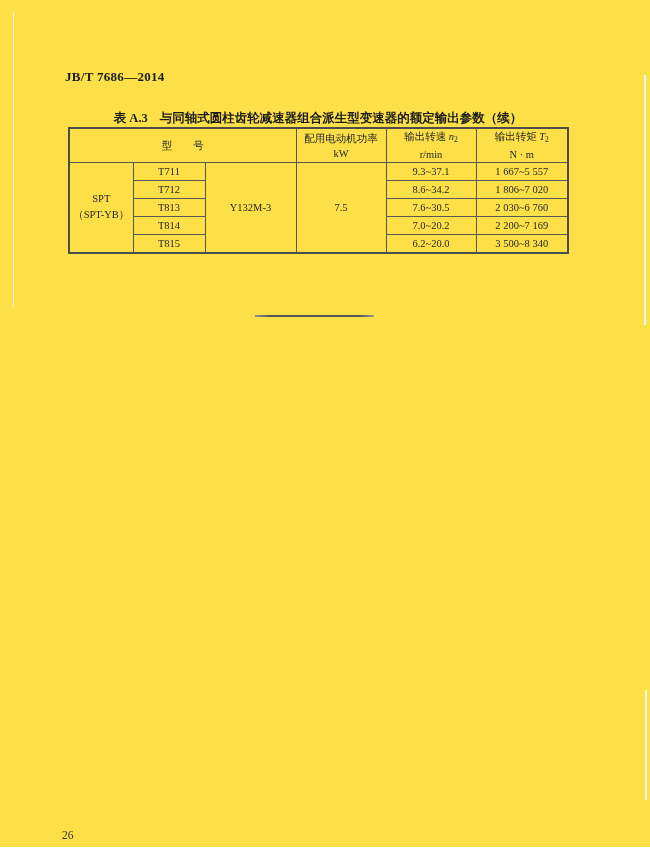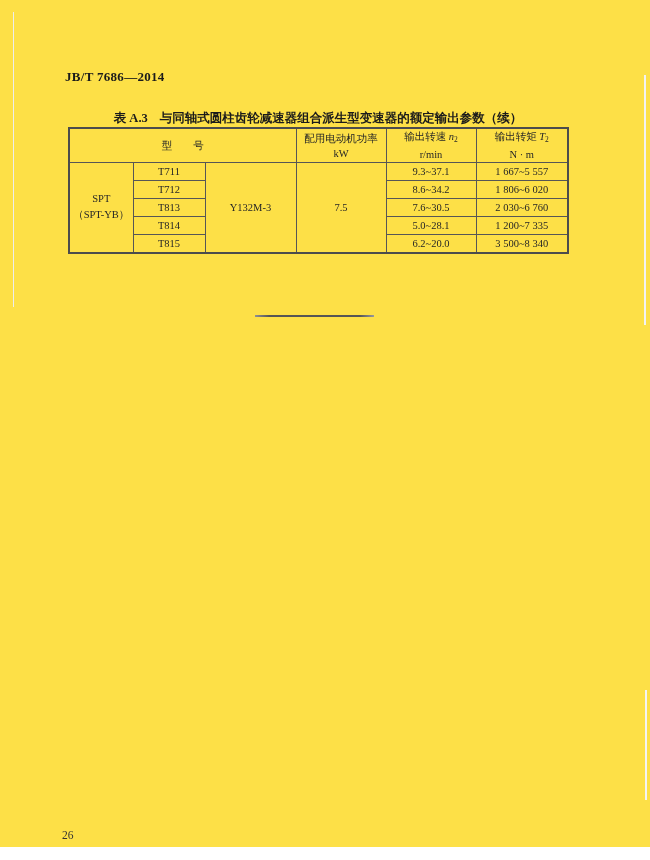--- a/index.html
+++ b/index.html
@@ -121,31 +121,31 @@
         </td>
         <td>T711</td>
         <td rowspan="5">Y132M-3</td>
         <td rowspan="5">7.5</td>
         <td>9.3~37.1</td>
         <td>1 667~5 557</td>
       </tr>
       <tr>
         <td>T712</td>
         <td>8.6~34.2</td>
-        <td>1 806~6 020</td>
+        <td>1 806~7 020</td>
       </tr>
       <tr>
         <td>T813</td>
         <td>7.6~30.5</td>
         <td>2 030~6 760</td>
       </tr>
       <tr>
         <td>T814</td>
-        <td>5.0~28.1</td>
-        <td>1 200~7 335</td>
+        <td>7.0~20.2</td>
+        <td>2 200~7 169</td>
       </tr>
       <tr>
         <td>T815</td>
         <td>6.2~20.0</td>
         <td>3 500~8 340</td>
       </tr>
     </tbody>
   </table>
 
   <div class="divider"></div>

